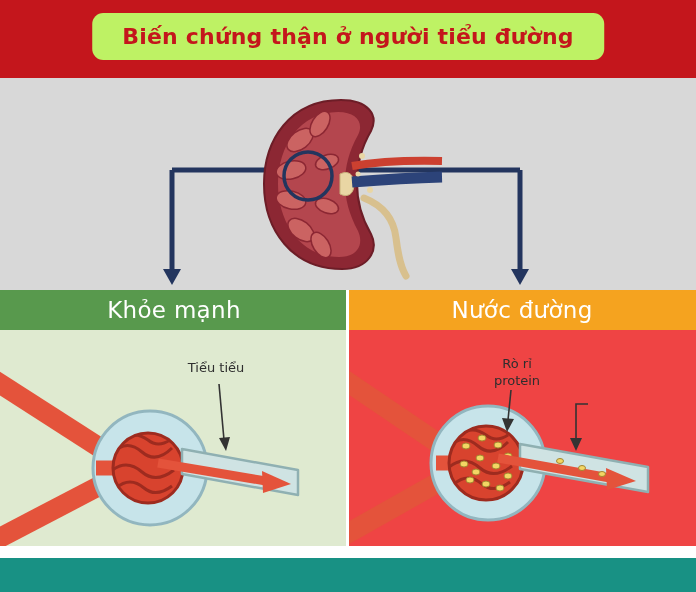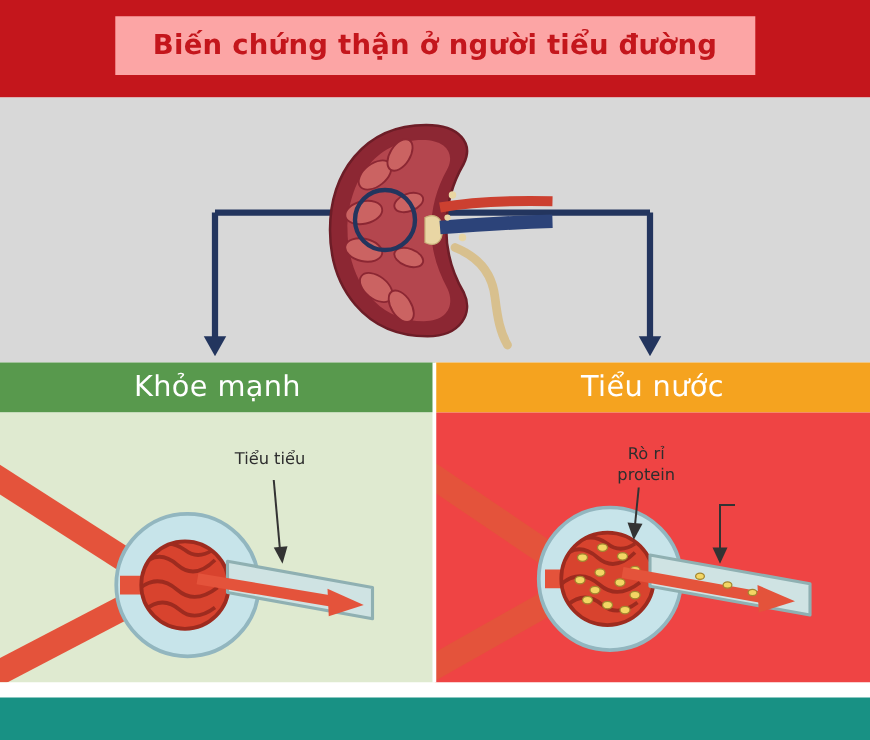--- a/index.html
+++ b/index.html
@@ -4,21 +4,21 @@
 <style>
   html,body { margin:0; padding:0; background:#fff; }
   .page {
     position:relative; width:696px; height:592px; overflow:hidden;
     font-family:"DejaVu Sans","Liberation Sans",sans-serif; background:#fff;
   }
   
   .banner { position:absolute; top:0; left:0; width:696px; height:78px; background:#c4161c; }
   .title-box {
     position:absolute; left:50%; top:13px; transform:translateX(-50%);
-    background:#fca5a5; border-radius:0; padding:11px 30px; white-space:nowrap;text-align:right;
+    background:#bef264; border-radius:11px; padding:11px 30px; white-space:nowrap;text-align:right;
   }
   .title-text { color:#c4161c; font-size:22px; font-weight:bold; letter-spacing:.2px; }
 
   
   .kidney-section { position:absolute; top:78px; left:0; width:696px; height:212px; background:#d8d8d8; }
   .kidney-section svg { display:block; }
 
   
   .panels { position:absolute; top:290px; left:0; width:696px; height:256px; display:flex; }
   .panel { width:348px; position:relative; }
@@ -128,21 +128,21 @@
             <line x1="219" y1="54" x2="224" y2="110" stroke="#333333" stroke-width="1.6"></line>
             <polygon points="219,108 230,107 226,121" fill="#333333"></polygon>
           </g>
         </svg>
         <div class="diagram-label urine-label">Tiểu tiểu</div>
       </div>
     </div>
 
     <div class="panel">
       <div class="panel-header orange">
-        <span>Tiểu nước</span>
+        <span>Nước đường</span>
       </div>
       <div class="panel-body diabetes">
         <svg width="348" height="216" viewBox="0 0 348 216">
           <defs>
             <clipPath id="clipBallR">
                 <circle cx="138" cy="133" r="37"></circle>
               </clipPath>
           </defs>
           <g stroke="#e4533b" stroke-width="20" fill="none">
             <path d="M-12,44 L112,128"></path>

